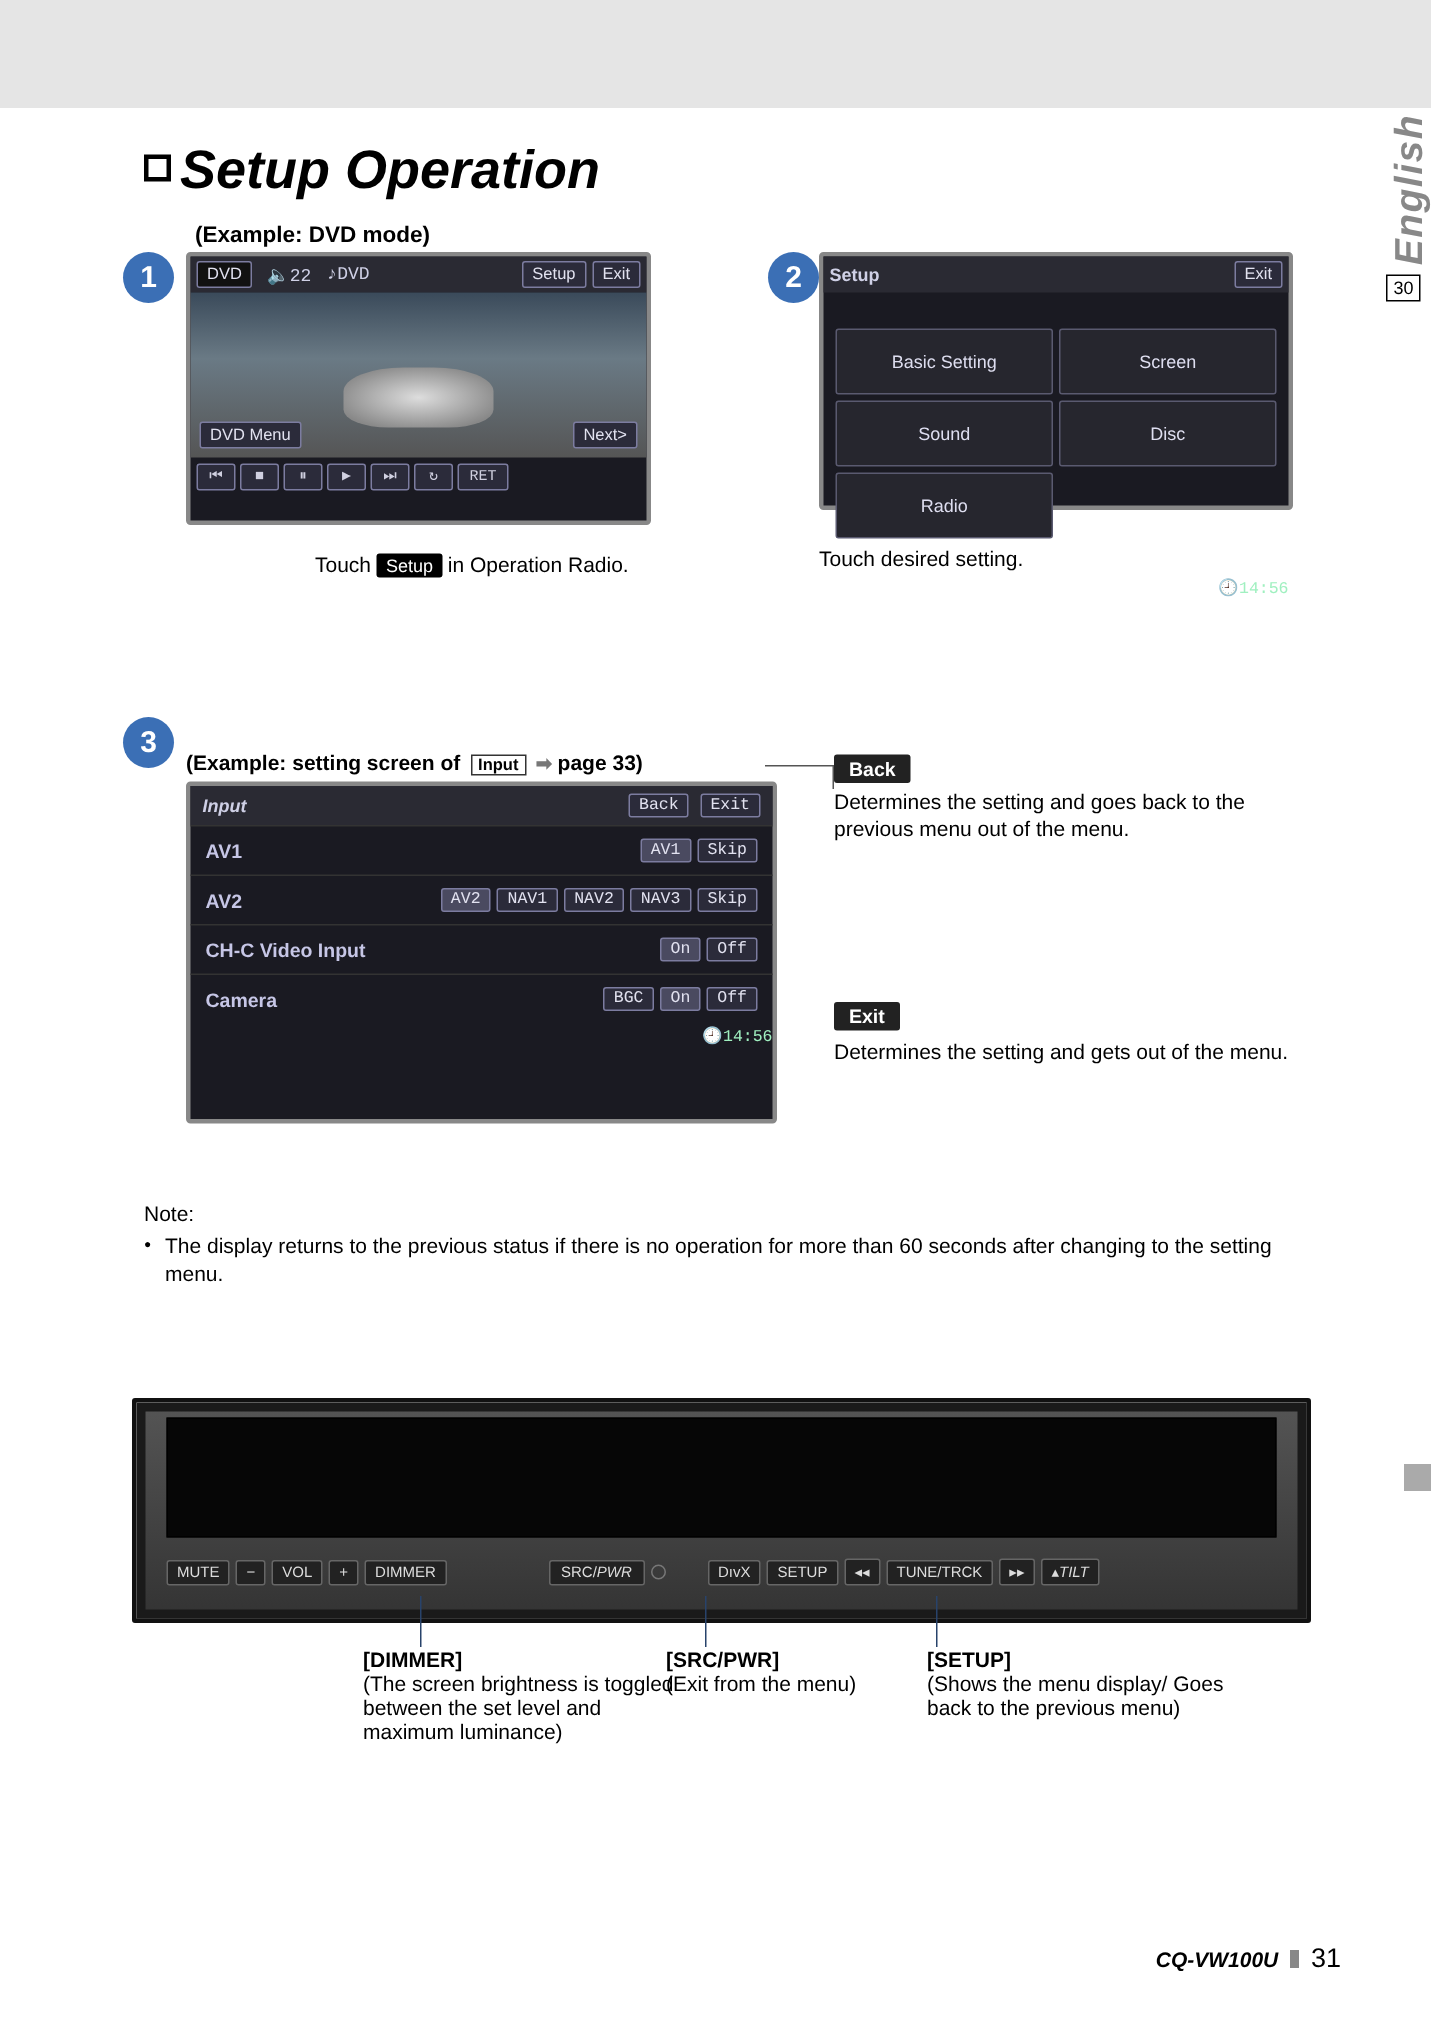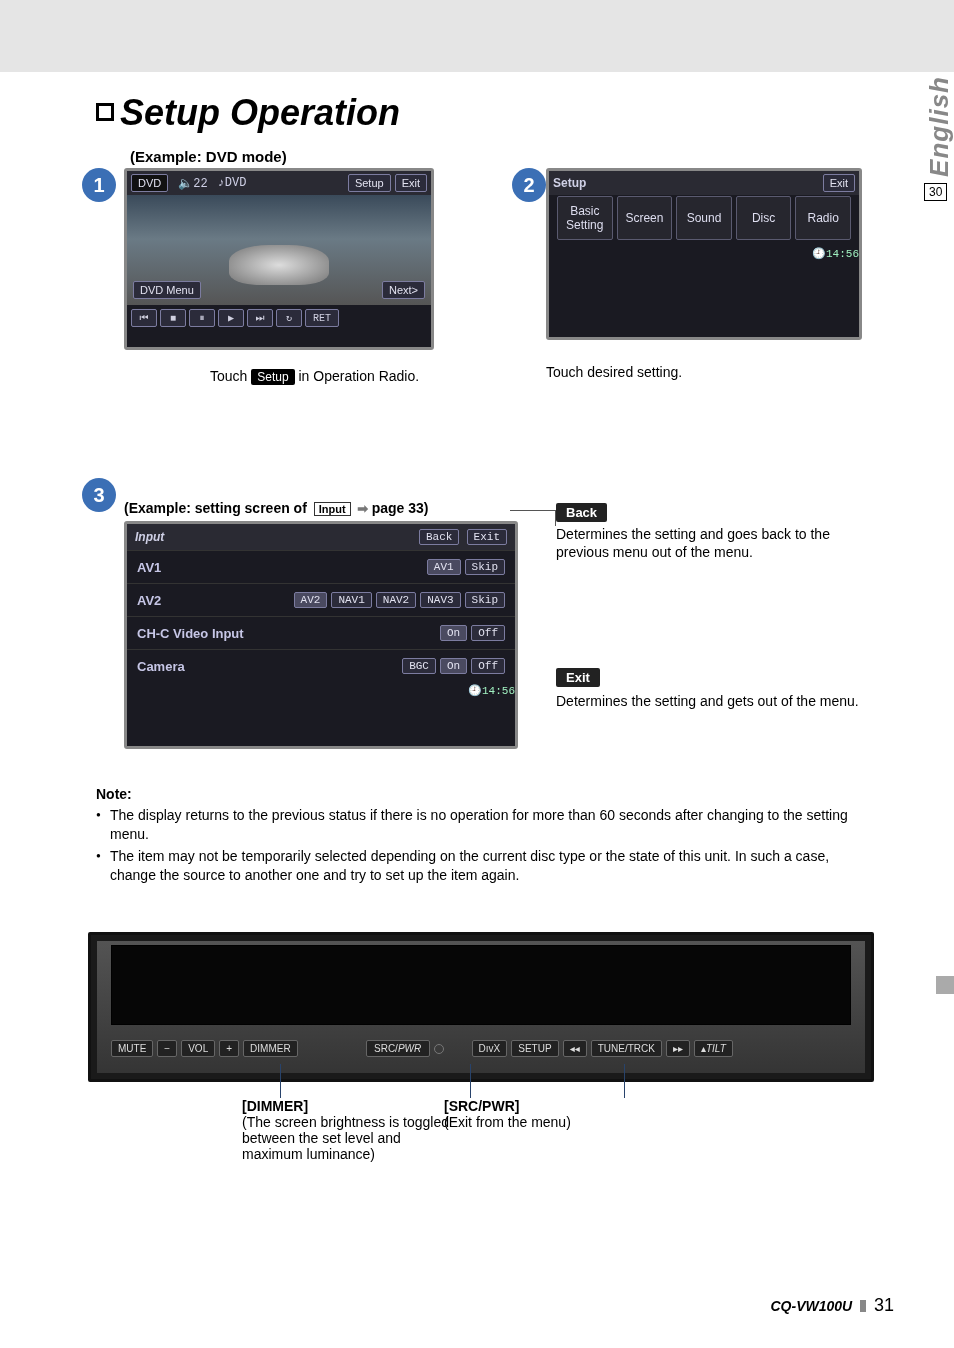--- a/index.html
+++ b/index.html
@@ -31,21 +31,21 @@
   .dvdpanel { top: 168px; left: 124px; width: 310px; height: 182px; overflow: hidden; }
   .dvd-video { height: 110px; background: linear-gradient(180deg,#3a4a5a,#6a7a85 40%,#555 100%); position: relative; display: flex; align-items: center; justify-content: center; }
   .dvd-video::after { content: ""; position: absolute; width: 100px; height: 40px; background: radial-gradient(ellipse at center,#ddd 0%,#888 80%); border-radius: 40% 40% 30% 30%; bottom: 20px; }
   .dvd-controls { display: flex; gap: 3px; padding: 4px; }
   .dvd-btn { width: 26px; height: 18px; border: 1px solid #7c7ca0; border-radius: 2px; background: #2b2b3a; display: flex; align-items: center; justify-content: center; color: #d0d0e0; font-size: 10px; }
   .dvd-caption { position: absolute; top: 368px; left: 210px; font-size: 14px; }
   .inline-setup { display: inline-block; background: #000; color: #fff; padding: 1px 6px; font-size: 12px; border-radius: 2px; font-family: Arial; }
 
   
   .setuppanel { top: 168px; left: 546px; width: 316px; height: 172px; }
-  .setup-grid { display: grid; grid-template-columns: repeat(5,1fr); gap: 4px; padding: 1px 8px; }
+  .setup-grid { display: grid; grid-template-columns: repeat(2,1fr); gap: 4px; padding: 24px 8px; }
   .setup-tile { height: 44px; border: 1px solid #5a5a70; border-radius: 2px; display: flex; align-items: center; justify-content: center; text-align: center; font-family: Arial; font-size: 12px; color: #dedef0; background: #26262e; }
   .setup-caption { position: absolute; top: 364px; left: 546px; font-size: 14px; }
 
   
   .inputtitle { position: absolute; top: 500px; left: 124px; font-weight: 700; font-size: 14px; }
   .inline-input { display: inline-block; border: 1px solid #333; padding: 0 4px; font-size: 11px; margin: 0 3px; }
   .arrow { font-size: 13px; color: #777; }
   .inputpanel { top: 521px; left: 124px; width: 394px; height: 228px; }
   .inp-title { background: #2a2a33; padding: 5px 8px; display: flex; justify-content: space-between; align-items: center; }
   .inp-row { display: flex; align-items: center; justify-content: space-between; padding: 8px 10px; border-top: 1px solid #333; }
@@ -55,21 +55,21 @@
   .sb.sel { background: #4a4a60; }
   .inp-clock { text-align: right; font-size: 11px; color: #a0f0c0; padding: 2px 0 4px; }
 
   .back-tag { position: absolute; top: 503px; left: 556px; background: #222; color: #fff; padding: 2px 10px; font-size: 13px; font-family: Arial; border-radius: 2px; font-weight: 700; }
   .back-desc { position: absolute; top: 526px; left: 556px; width: 300px; font-size: 14px; line-height: 1.25; }
   .exit-tag { position: absolute; top: 668px; left: 556px; background: #222; color: #fff; padding: 2px 10px; font-size: 13px; font-family: Arial; border-radius: 2px; font-weight: 700; }
   .exit-desc { position: absolute; top: 693px; left: 556px; width: 320px; font-size: 14px; line-height: 1.25; }
   .line-back { position: absolute; top: 510px; left: 510px; width: 46px; height: 16px; border-top: 1px solid #555; border-right: 1px solid #555; }
 
   .note { position: absolute; top: 786px; left: 96px; width: 780px; font-size: 14px; }
-  .note .hd { font-weight: 700; margin-bottom: 4px; }
+  .note .hd { font-weight: 400; margin-bottom: 4px; margin-top: 15px; }
   .note ul { list-style: none; }
   .note li { padding-left: 14px; position: relative; margin-bottom: 3px; line-height: 1.35; }
   .note li::before { content: "●"; position: absolute; left: 0; font-size: 8px; top: 4px; }
 
   
   .hw { position: absolute; top: 932px; left: 88px; width: 786px; height: 150px; background: linear-gradient(180deg,#555,#333); border: 3px solid #111; border-radius: 2px; box-shadow: inset 0 0 0 6px #1a1a1a; }
   .hw-screen { position: absolute; top: 10px; left: 20px; right: 20px; height: 80px; background: #060606; border: 1px solid #000; }
   .hw-row { position: absolute; bottom: 22px; left: 20px; right: 20px; display: flex; align-items: center; gap: 4px; font-family: Arial; font-size: 10px; color: #ddd; }
   .hwbtn { border: 1px solid #666; background: #222; padding: 2px 6px; border-radius: 2px; display: inline-flex; align-items: center; justify-content: center; white-space: nowrap; }
   .hwbtn.w { min-width: 34px; }
@@ -208,21 +208,20 @@
   <div class="line-back"></div>
   <div class="back-tag">Back</div>
   <div class="back-desc">Determines the setting and goes back to the previous menu out of the menu.</div>
   <div class="exit-tag">Exit</div>
   <div class="exit-desc">Determines the setting and gets out of the menu.</div>
 
   <div class="note">
     <div class="hd">Note:</div>
     <ul>
       <li>The display returns to the previous status if there is no operation for more than 60 seconds after changing to the setting menu.</li>
-      <li>The item may not be temporarily selected depending on the current disc type or the state of this unit. In such a case, change the source to another one and try to set up the item again.</li>
     </ul>
   </div>
 
   <div class="hw">
     <div class="hw-screen"></div>
     <div class="hw-row">
       <span class="hwbtn w">MUTE</span>
       <span class="hwbtn">−</span>
       <span class="hwbtn w">VOL</span>
       <span class="hwbtn">+</span>
@@ -245,19 +244,23 @@
   <div class="vline vl3"></div>
 
   <div class="callout co-dimmer">
     <div class="hd">[DIMMER]</div>
     <div>(The screen brightness is toggled between the set level and maximum luminance)</div>
   </div>
   <div class="callout co-src">
     <div class="hd">[SRC/PWR]</div>
     <div>(Exit from the menu)</div>
   </div>
+  <div class="callout co-setup">
+    <div class="hd">[SETUP]</div>
+    <div>(Shows the menu display/ Goes back to the previous menu)</div>
+  </div>
 
   <div class="footer">
     <span class="model">CQ-VW100U</span>
     <span class="vbar"></span>
     <span class="pn">31</span>
   </div>
 </div>
 
 </body></html>

